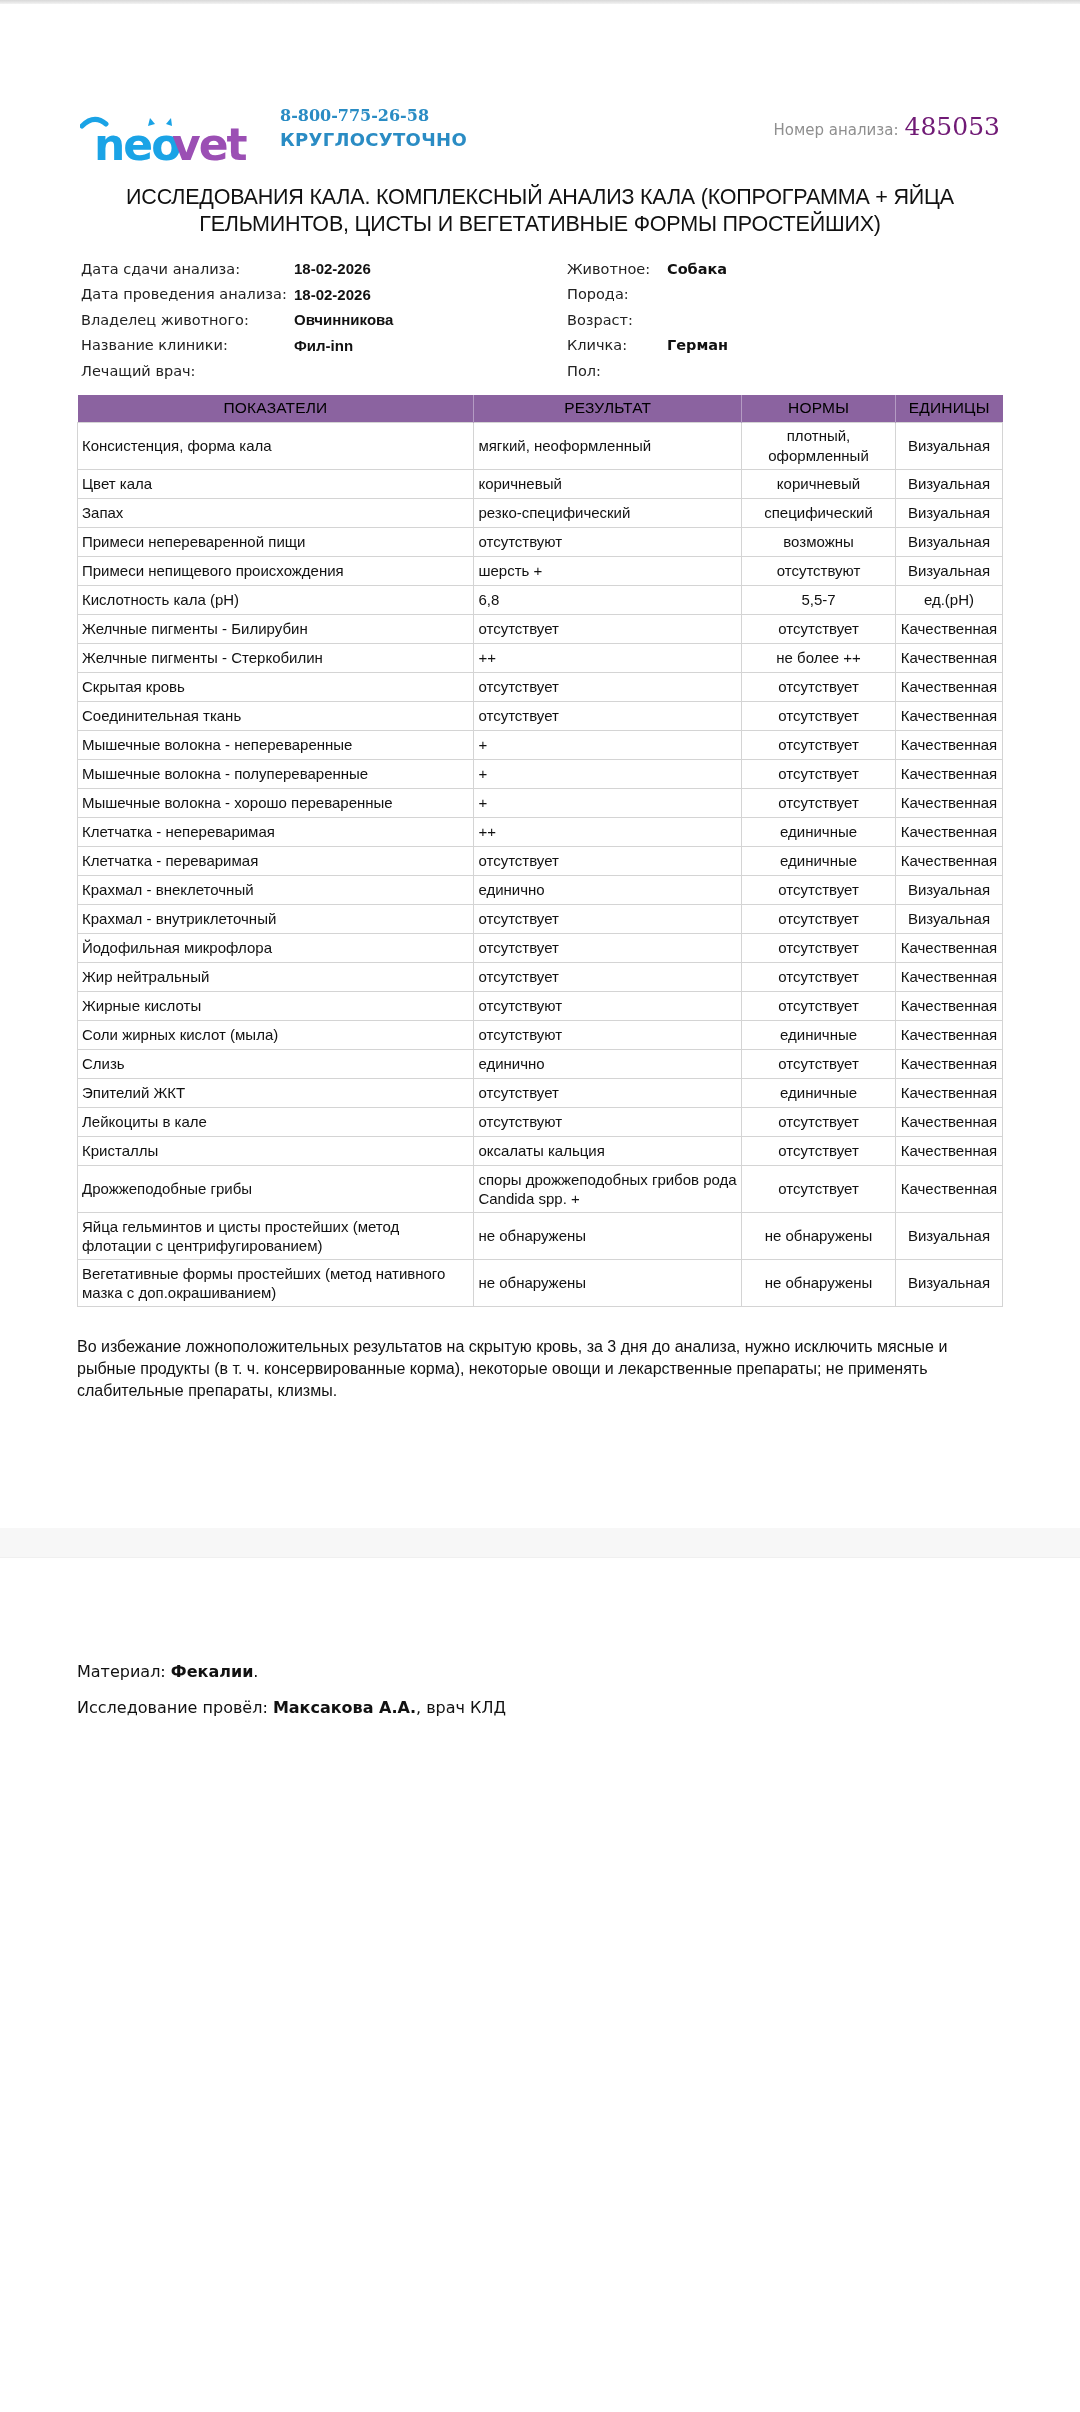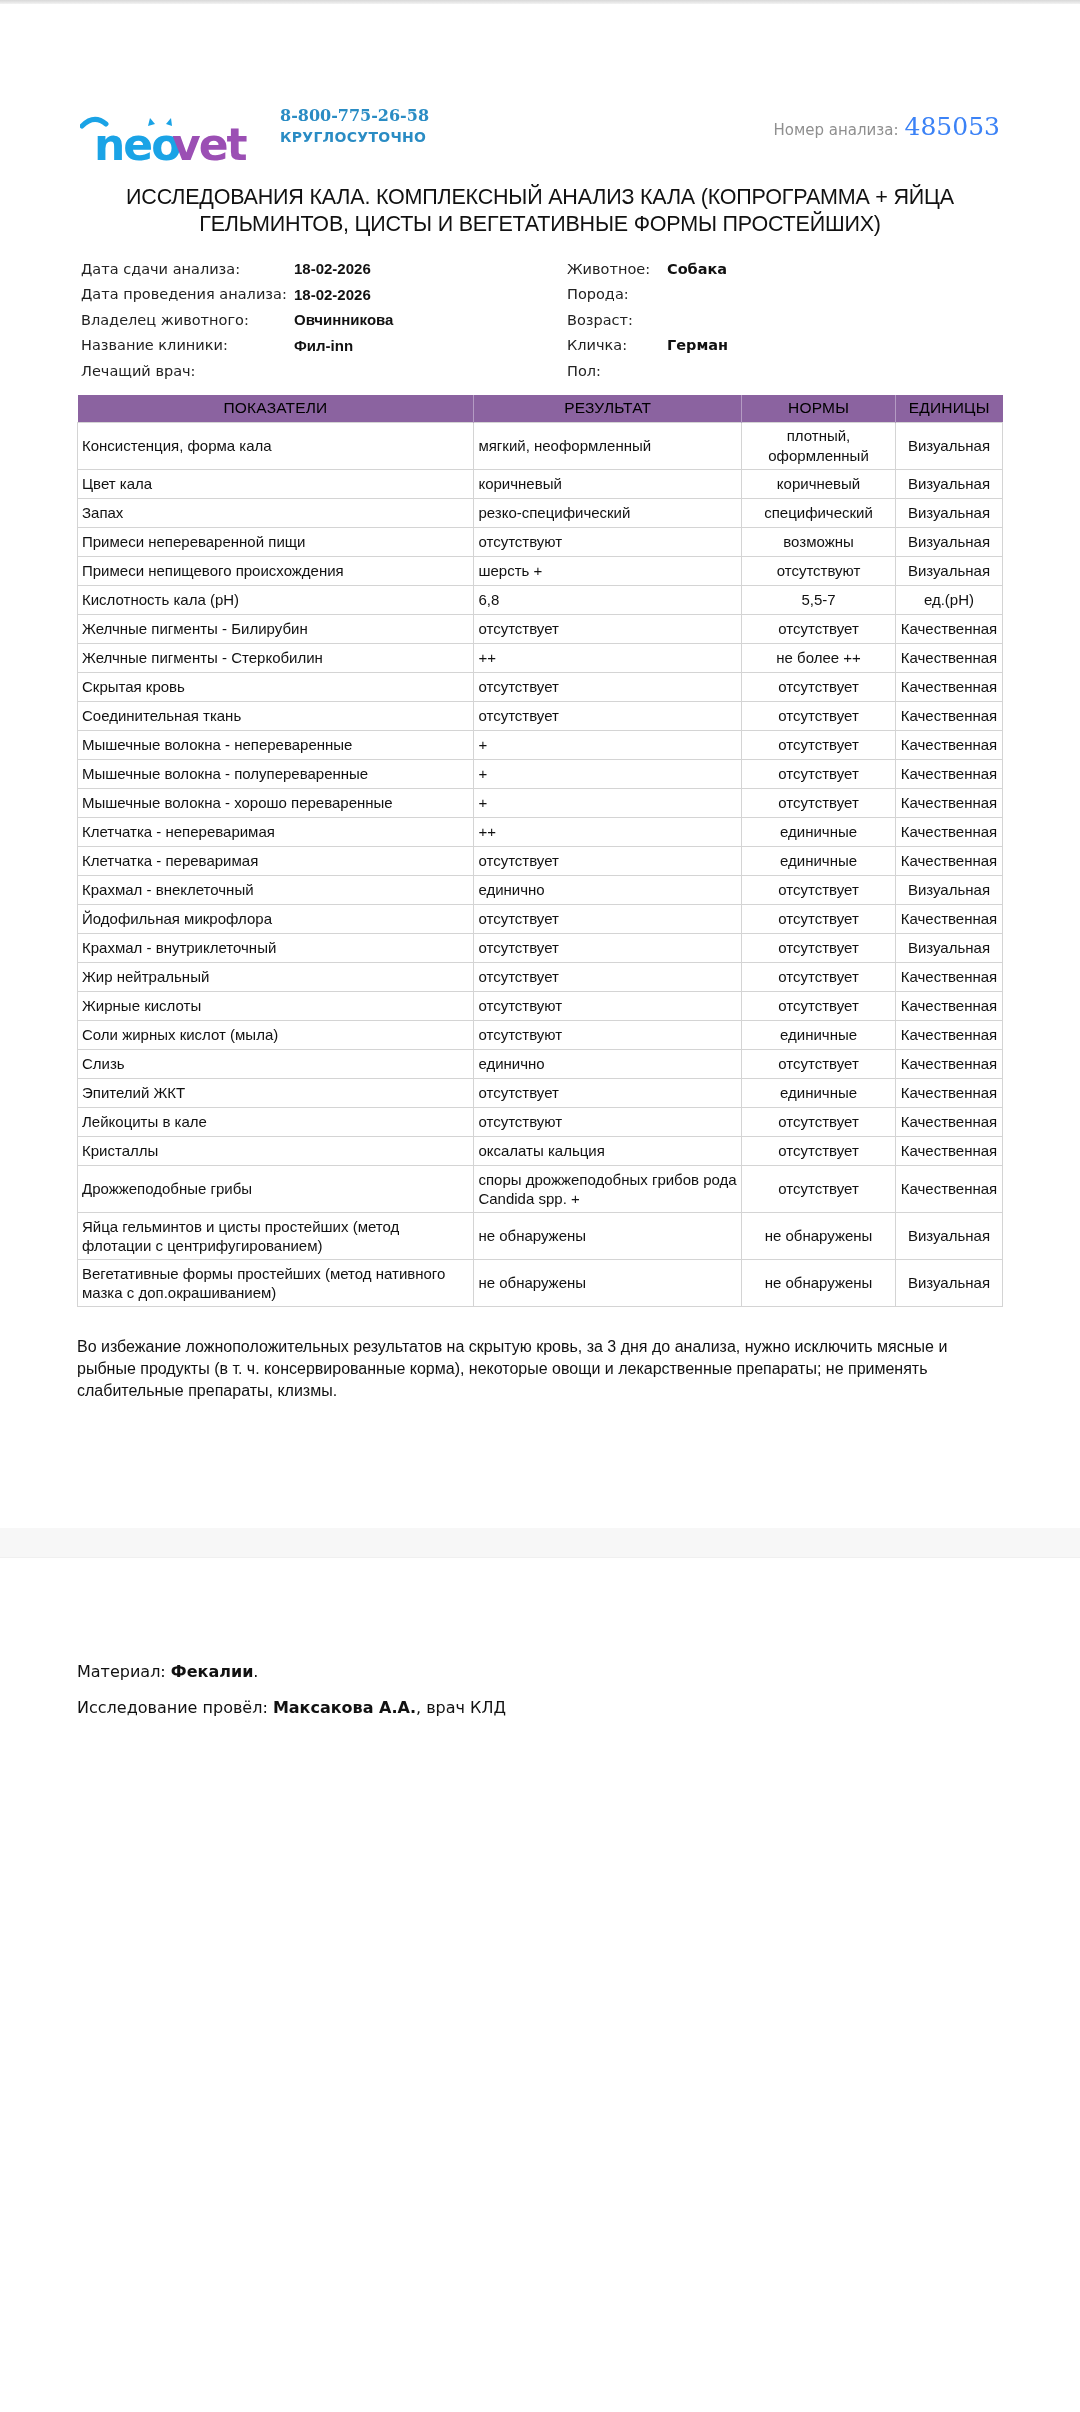--- a/index.html
+++ b/index.html
@@ -6,24 +6,24 @@
   html, body { width: 1080px; height: 2412px; background: #ffffff; overflow: hidden; }
   body { font-family: "DejaVu Sans", "Liberation Sans", sans-serif; color: #111; position: relative; }
   .topline { position: absolute; left: 0; top: 0; width: 1080px; height: 4px;
     background: linear-gradient(#d8d8d8, #f3f3f3); }
 
   
   .logo { position: absolute; left: 80px; top: 100px; height: 52px; display: flex; align-items: flex-end; margin-top: 12px; }
   .logo svg { display: block; }
   .contact { position: absolute; left: 280px; top: 106px; }
   .phone { font-family: "DejaVu Serif", "Liberation Serif", serif; font-weight: bold; font-size: 16px; color: #2a8cc4; letter-spacing: 0px; }
-  .allday { font-family: "DejaVu Sans", sans-serif; font-weight: bold; font-size: 14px; color: #2a8cc4; margin-top: 4px; letter-spacing: 0.3px; }
+  .allday { font-family: "DejaVu Sans", sans-serif; font-weight: bold; font-size: 18px; color: #2a8cc4; margin-top: 4px; letter-spacing: 0.3px; }
   .analysis-no { position: absolute; right: 80px; top: 112px; display: flex; align-items: baseline; color: #8f8f8f; }
   .analysis-no .lbl { font-size: 15px; margin-right: 6px; }
-  .analysis-no .num { font-family: "DejaVu Serif", "Liberation Serif", serif; font-size: 25px; color: #3b82f6; }
+  .analysis-no .num { font-family: "DejaVu Serif", "Liberation Serif", serif; font-size: 25px; color: #701a75; }
 
   .title { position: absolute; left: 80px; width: 920px; top: 184px; text-align: center;
     font-family: "Liberation Sans", "DejaVu Sans", sans-serif; font-size: 21.5px; line-height: 27px; color: #111; letter-spacing: -0.2px; }
 
   
   .info { position: absolute; top: 256px; font-size: 14.5px; }
   .info .row { height: 25.5px; display: flex; align-items: center; }
   .info .k { color: #222; }
   .info .v { font-weight: bold; color: #111; font-family: "Liberation Sans", "DejaVu Sans", sans-serif; font-size: 15px; }
   .info-left { left: 81px; }
@@ -228,30 +228,30 @@
         <td class="c">единичные</td>
         <td class="c">Качественная</td>
       </tr>
       <tr>
         <td>Крахмал - внеклеточный</td>
         <td>единично</td>
         <td class="c">отсутствует</td>
         <td class="c">Визуальная</td>
       </tr>
       <tr>
+        <td>Крахмал - внутриклеточный</td>
+        <td>отсутствует</td>
+        <td class="c">отсутствует</td>
+        <td class="c">Визуальная</td>
+      </tr>
+      <tr>
         <td>Йодофильная микрофлора</td>
         <td>отсутствует</td>
         <td class="c">отсутствует</td>
         <td class="c">Качественная</td>
-      </tr>
-      <tr>
-        <td>Крахмал - внутриклеточный</td>
-        <td>отсутствует</td>
-        <td class="c">отсутствует</td>
-        <td class="c">Визуальная</td>
       </tr>
       <tr>
         <td>Жир нейтральный</td>
         <td>отсутствует</td>
         <td class="c">отсутствует</td>
         <td class="c">Качественная</td>
       </tr>
       <tr>
         <td>Жирные кислоты</td>
         <td>отсутствуют</td>

